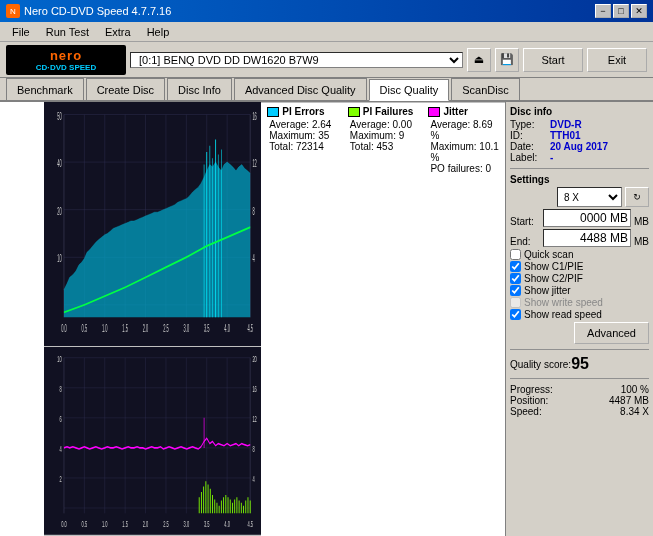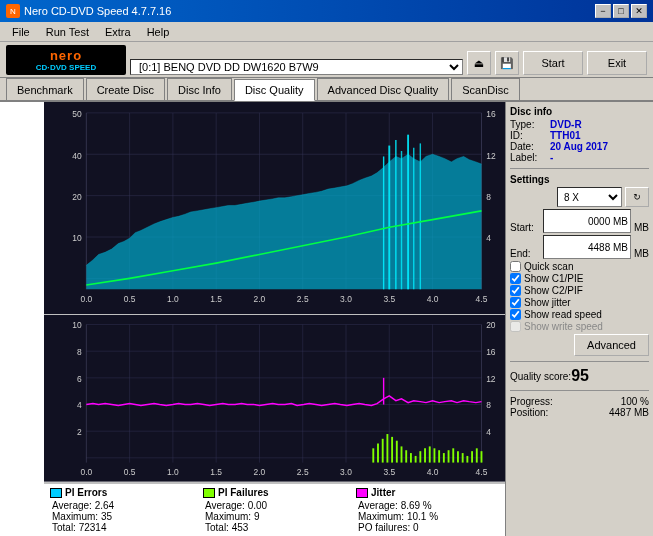--- a/index.html
+++ b/index.html
@@ -33,21 +33,21 @@
       padding: 0 4px;
       border-bottom: 1px solid #a0a0a0;
     }
     .menu-item { padding: 2px 8px; font-size: 11px; cursor: pointer; }
     
     
     .toolbar {
       background: #d4d0c8;
       height: 36px;
       display: flex;
-      align-items: flex-end;
+      align-items: center;
       padding: 2px 6px;
       gap: 4px;
       border-bottom: 1px solid #808080;
     }
     .nero-logo {
       width: 120px;
       height: 30px;
       background: black;
       display: flex;
       flex-direction: column;
@@ -148,24 +148,24 @@
       height: 20px;
       border: 1px inset #808080;
       background: white;
       font-size: 10px;
       padding: 0 2px;
     }
     .field-group { display: flex; align-items: flex-end; gap: 3px; margin-bottom: 2px; }
     .field-label { min-width: 30px; font-size: 10px; }
     .field-input {
       flex: 1;
-      height: 24px;
+      height: 18px;
       border: 1px inset #808080;
       background: white;
-      font-size: 10px;
+      font-size: 12px;
       padding: 4px 2px;
       text-align: right;
     }
     .field-unit { font-size: 10px; color: #000; }
     .checkbox-row { display: flex; align-items: center; gap: 3px; font-size: 10px; margin-bottom: 1px; }
     .checkbox-row input { margin: 0; width: 11px; height: 11px; }
     .advanced-btn {
       align-self: flex-end;
       height: 22px;
       padding: 0 12px;
@@ -222,28 +222,28 @@
   <button class="toolbar-btn" title="Eject">⏏</button>
   <button class="toolbar-btn" title="Save">💾</button>
   <button class="toolbar-btn large">Start</button>
   <button class="toolbar-btn large">Exit</button>
 </div>
 
 <div class="tab-bar">
   <div class="tab">Benchmark</div>
   <div class="tab">Create Disc</div>
   <div class="tab">Disc Info</div>
+  <div class="tab">Advanced Disc Quality</div>
   <div class="tab active">Disc Quality</div>
-  <div class="tab">Advanced Disc Quality</div>
   <div class="tab">ScanDisc</div>
 </div>
 
 <div class="main-content">
 
-  <div style="flex:1; display:flex; flex-direction:column; min-width:0; background:white;padding-left:44px;">
+  <div style="flex:1; display:flex; flex-direction:row; min-width:0; background:white;padding-left:44px;">
 
     <div class="charts-container">
 
       <div style="flex: 1.3; position:relative; border-bottom: 1px solid #c0c0c0;">
         <svg width="100%" height="100%" viewBox="0 0 490 195" preserveAspectRatio="none">
 
           <rect width="490" height="195" fill="#111122"></rect>
 
           <line x1="45" y1="10" x2="465" y2="10" stroke="#333355" stroke-width="0.5"></line>
           <line x1="45" y1="48" x2="465" y2="48" stroke="#333355" stroke-width="0.5"></line>
@@ -471,26 +471,26 @@
       </div>
       <div class="checkbox-row">
         <input type="checkbox" checked="" style="">
         <span>Show C2/PIF</span>
       </div>
       <div class="checkbox-row">
         <input type="checkbox" checked="" style="">
         <span>Show jitter</span>
       </div>
       <div class="checkbox-row">
+        <input type="checkbox" disabled="" style="">
+        <span style="color:#888;">Show write speed</span>
+      </div>
+      <div class="checkbox-row">
         <input type="checkbox" checked="" style="">
         <span>Show read speed</span>
-      </div>
-      <div class="checkbox-row">
-        <input type="checkbox" disabled="" style="">
-        <span style="color:#888;">Show write speed</span>
       </div>
       <div style="display:flex; justify-content:flex-end; margin-top:2px;">
         <button class="advanced-btn">Advanced</button>
       </div>
     </div>
 
     <div style="border-top:1px solid #909090; margin: 2px 0;"></div>
 
     <div>
       <div style="display:flex; justify-content:flex-start; align-items:center;">
@@ -503,15 +503,19 @@
 
     <div>
       <div class="progress-row">
         <span>Progress:</span>
         <span>100 %</span>
       </div>
       <div class="progress-row">
         <span>Position:</span>
         <span>4487 MB</span>
       </div>
+      <div class="progress-row">
+        <span>Speed:</span>
+        <span>8.34 X</span>
+      </div>
     </div>
   </div>
 </div>
 
 </body></html>

